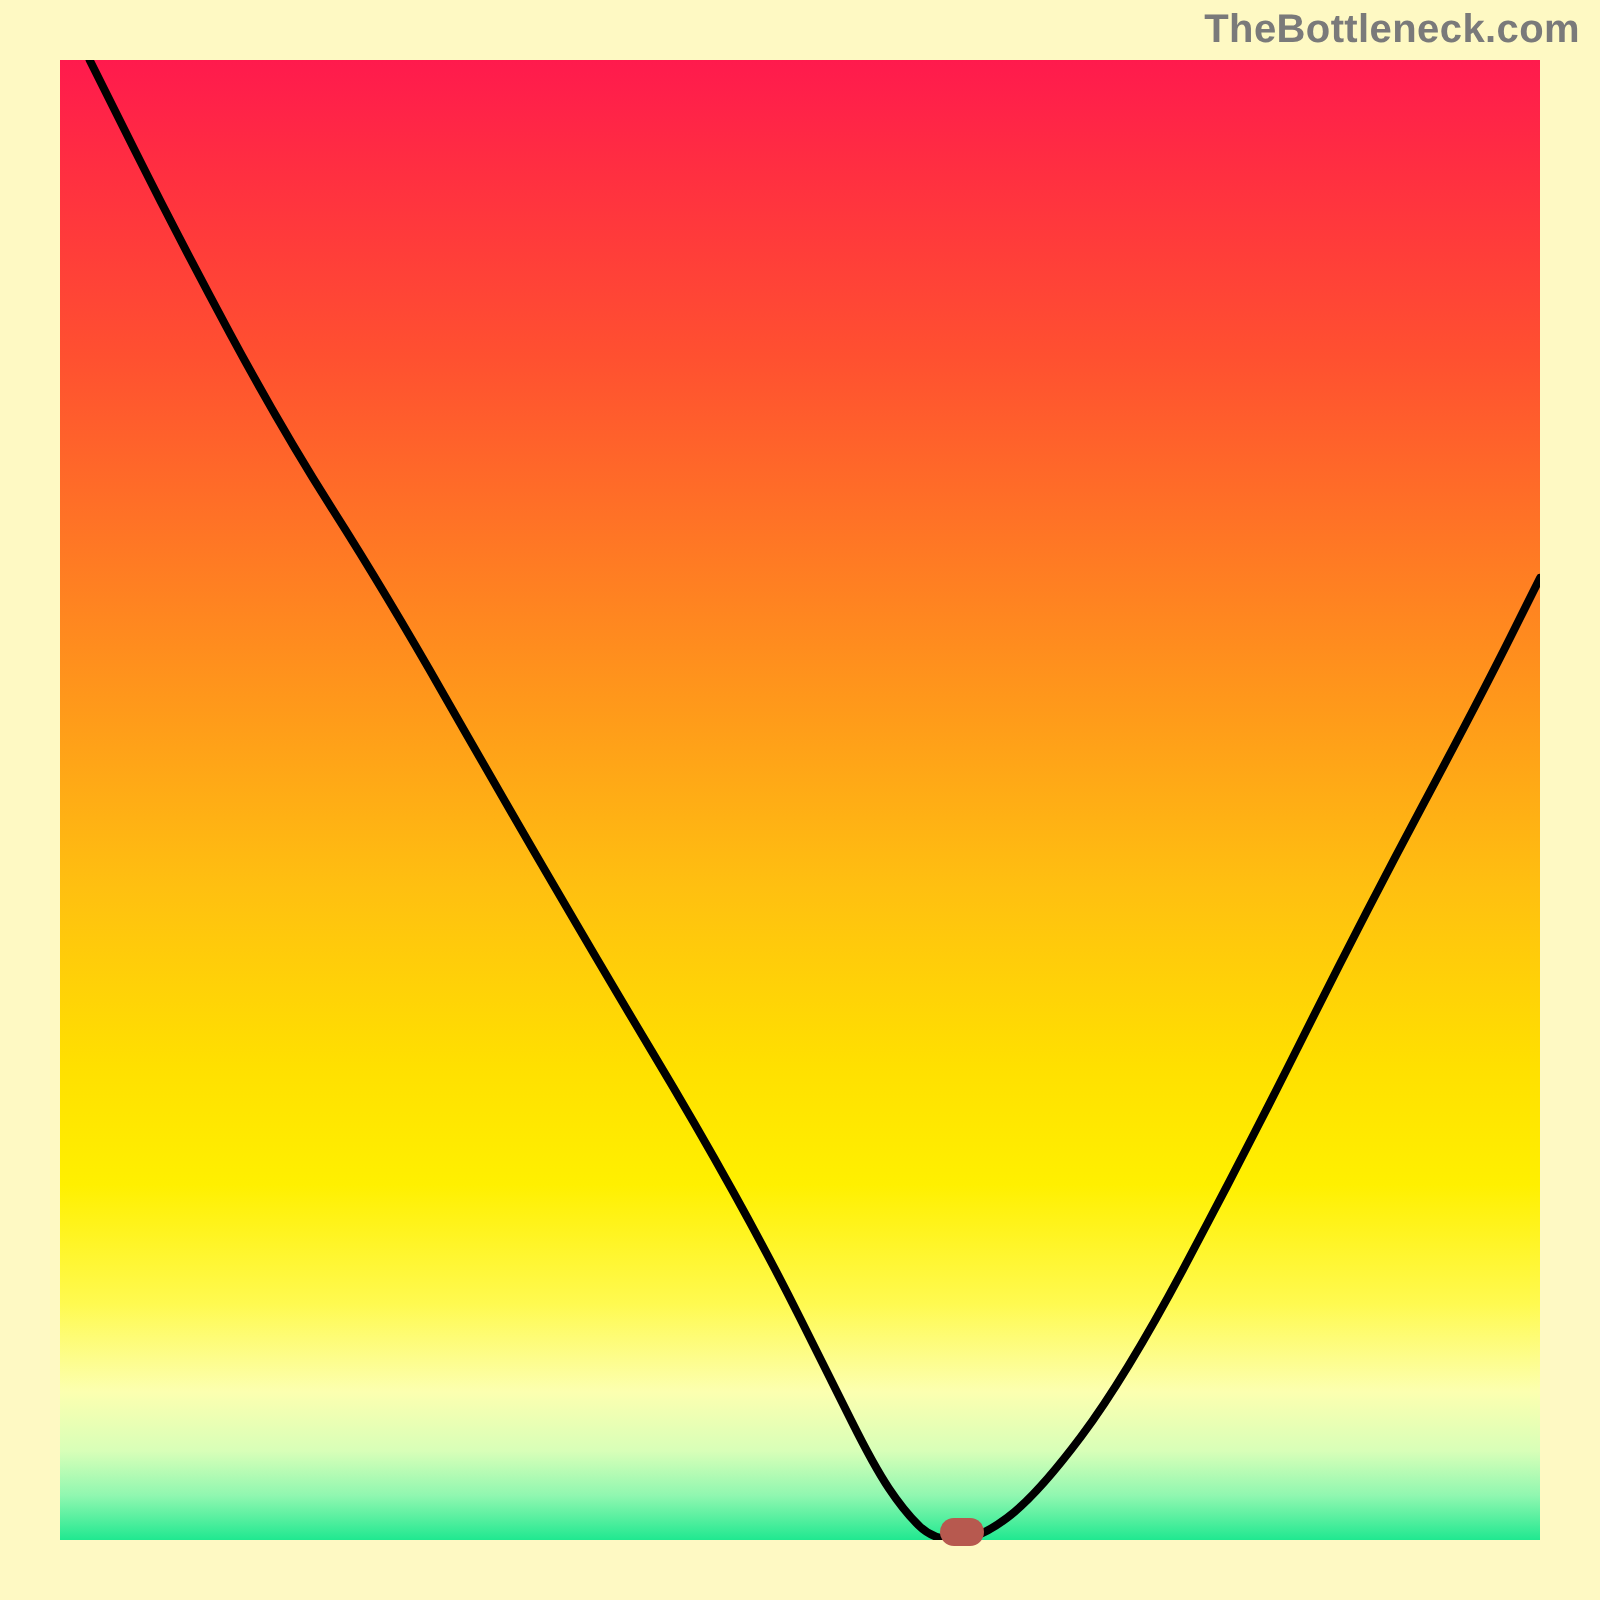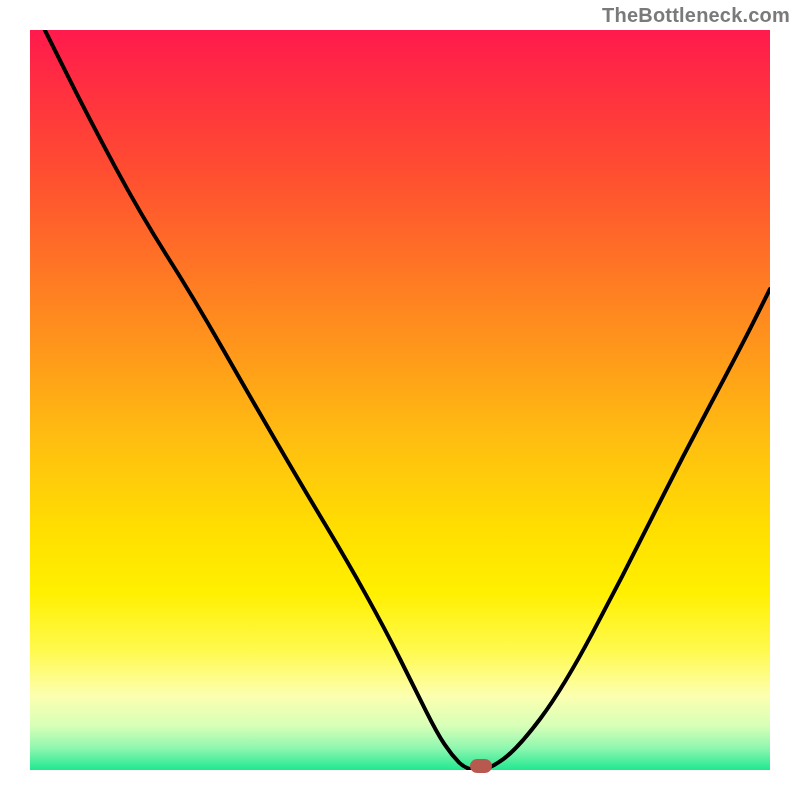--- a/index.html
+++ b/index.html
@@ -9,21 +9,21 @@
     height: 800px;
     background: #000;
     overflow: hidden;
   }
   .frame {
     position: absolute;
     left: 0;
     top: 0;
     width: 800px;
     height: 800px;
-    background: #ffffff;
+    background: #fef9c3;
   }
   .plot {
     position: absolute;
     left: 30px;
     top: 30px;
     width: 740px;
     height: 740px;
     background: linear-gradient(to bottom,
       #ff1a4d 0%,
       #ff3040 8%,

